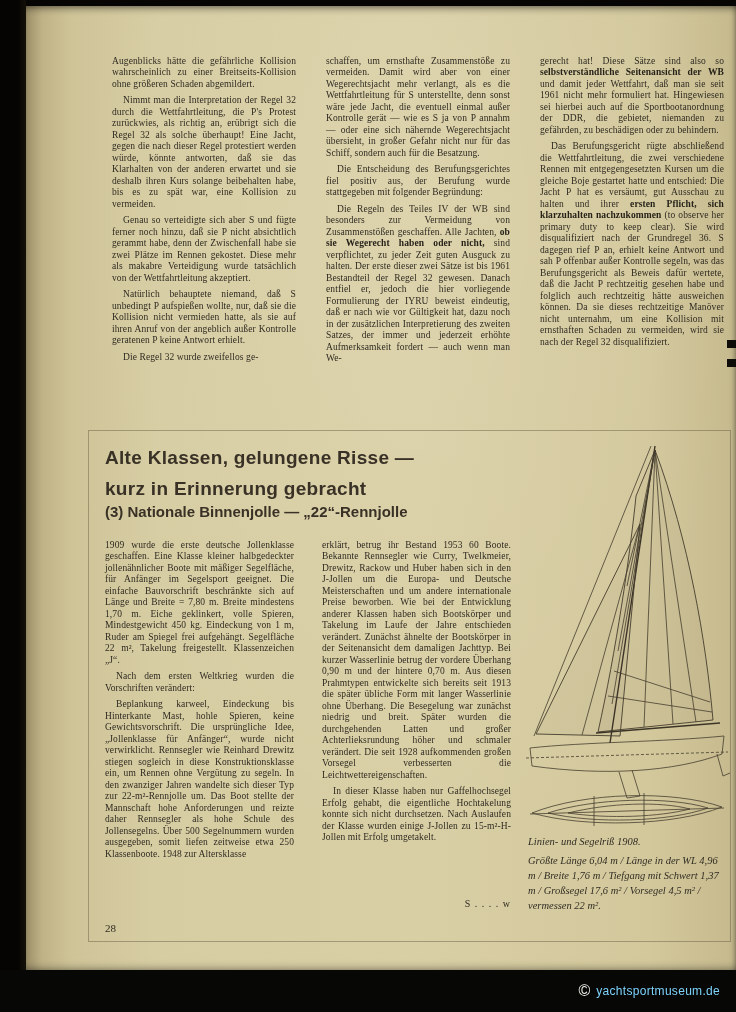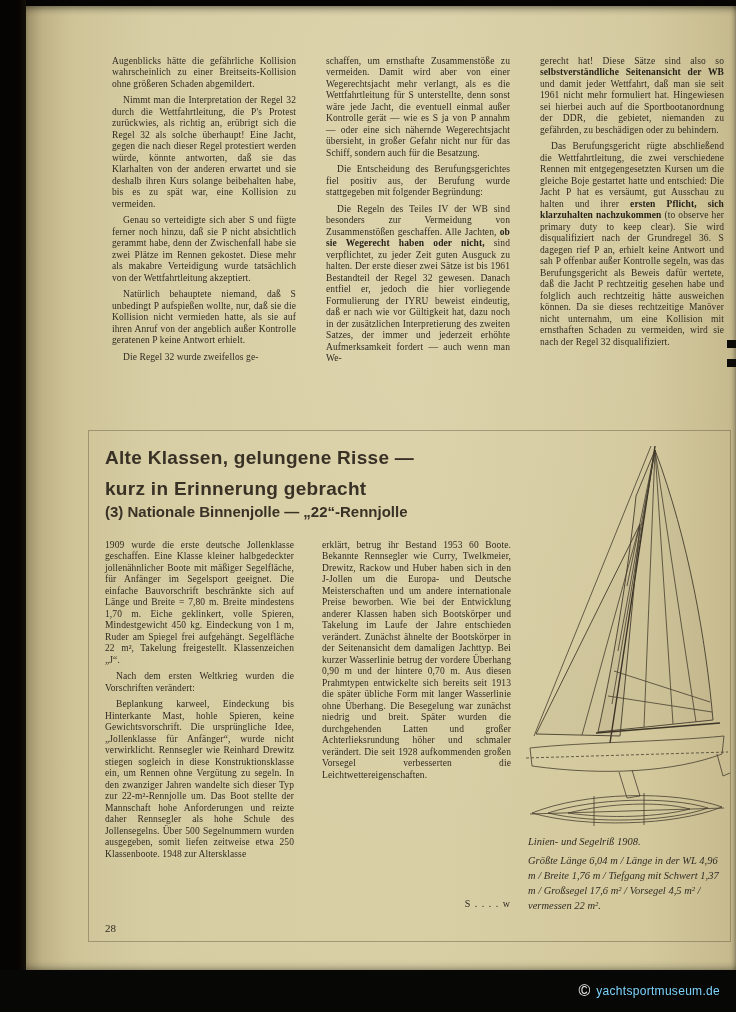--- a/index.html
+++ b/index.html
@@ -98,20 +98,21 @@
 <h2 class="main-subtitle">(3) Nationale Binnenjolle — „22“-Rennjolle</h2>
 
 <div class="main-cols bodytext">
   <div class="col">
     <p class="cont">1909 wurde die erste deutsche Jollenklasse geschaffen. Eine Klasse kleiner halbgedeckter jollenähnlicher Boote mit mäßiger Segelfläche, für Anfänger im Segelsport geeignet. Die einfache Bauvorschrift beschränkte sich auf Länge und Breite = 7,80 m. Breite mindestens 1,70 m. Eiche geklinkert, volle Spieren, Mindestgewicht 450 kg. Eindeckung von 1 m, Ruder am Spiegel frei aufgehängt. Segelfläche 22 m², Takelung freigestellt. Klassenzeichen „J“.</p>
     <p>Nach dem ersten Weltkrieg wurden die Vorschriften verändert:</p>
     <p>Beplankung karweel, Eindeckung bis Hinterkante Mast, hohle Spieren, keine Gewichtsvorschrift. Die ursprüngliche Idee, „Jollenklasse für Anfänger“, wurde nicht verwirklicht. Rennsegler wie Reinhard Drewitz stiegen sogleich in diese Konstruktionsklasse ein, um Rennen ohne Vergütung zu segeln. In den zwanziger Jahren wandelte sich dieser Typ zur 22-m²-Rennjolle um. Das Boot stellte der Mannschaft hohe Anforderungen und reizte daher Rennsegler als hohe Schule des Jollensegelns. Über 500 Segelnummern wurden ausgegeben, somit liefen zeitweise etwa 250 Klassenboote. 1948 zur Altersklasse</p>
   </div>
   <div class="col">
     <p class="cont">erklärt, betrug ihr Bestand 1953 60 Boote. Bekannte Rennsegler wie Curry, Twelkmeier, Drewitz, Rackow und Huber haben sich in den J-Jollen um die Europa- und Deutsche Meisterschaften und um andere internationale Preise beworben. Wie bei der Entwicklung anderer Klassen haben sich Bootskörper und Takelung im Laufe der Jahre entschieden verändert. Zunächst ähnelte der Bootskörper in der Seitenansicht dem damaligen Jachttyp. Bei kurzer Wasserlinie betrug der vordere Überhang 0,90 m und der hintere 0,70 m. Aus diesen Prahmtypen entwickelte sich bereits seit 1913 die später übliche Form mit langer Wasserlinie ohne Überhang. Die Besegelung war zunächst niedrig und breit. Später wurden die durchgehenden Latten und großer Achterlieksrundung höher und schmaler verändert. Die seit 1928 aufkommenden großen Vorsegel verbesserten die Leichtwettereigenschaften.</p>
+    <p>In dieser Klasse haben nur Gaffelhochsegel Erfolg gehabt, die eigentliche Hochtakelung konnte sich nicht durchsetzen. Nach Auslaufen der Klasse wurden einige J-Jollen zu 15-m²-H-Jollen mit Erfolg umgetakelt.</p>
   </div>
 </div>
 
 <div class="signature">S . . . . w</div>
 
 <div class="figure">
   <svg viewBox="0 0 206 396" xmlns="http://www.w3.org/2000/svg">
     <g>
 
       <path class="draw" d="M 127 10 L 10 300"></path>

